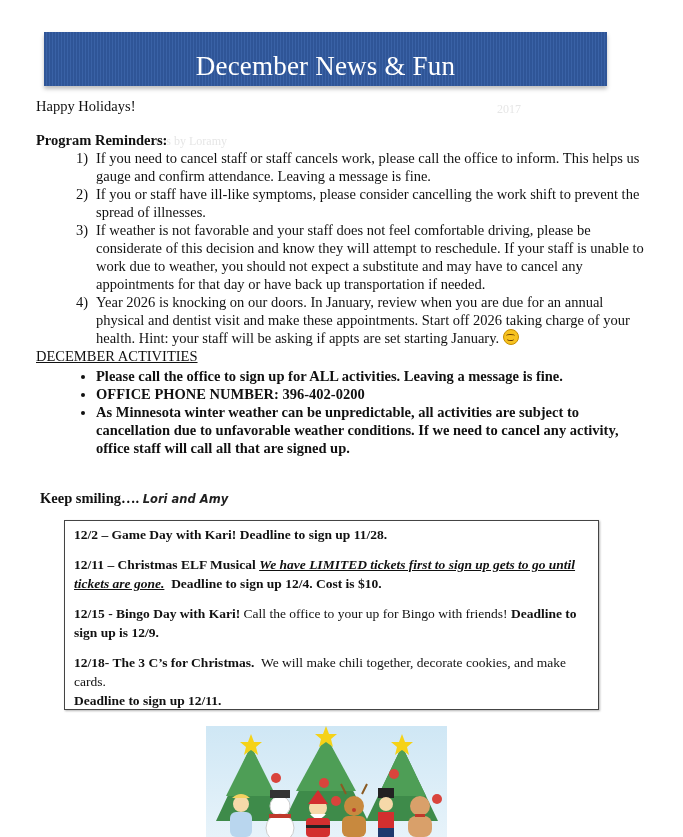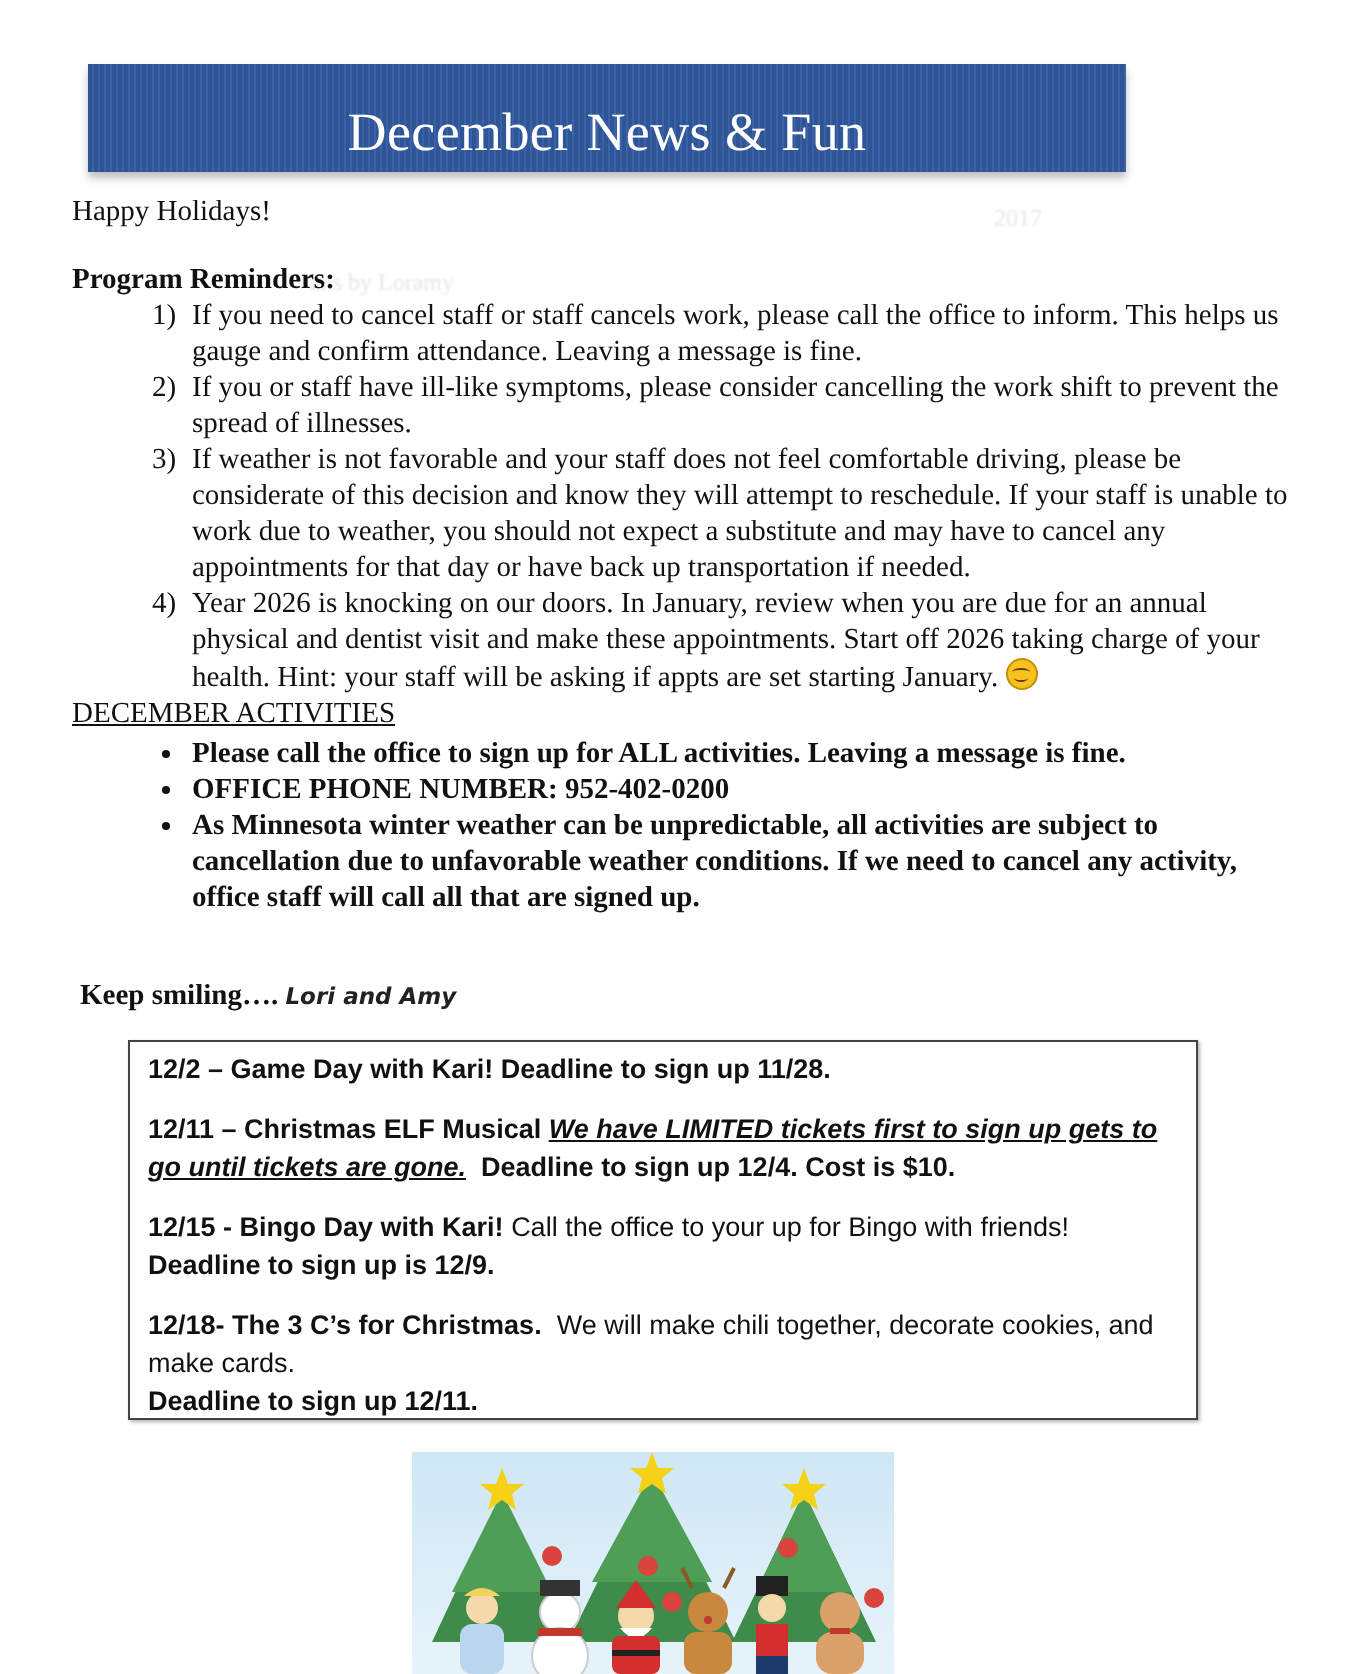--- a/index.html
+++ b/index.html
@@ -2,21 +2,21 @@
 <html><head>
 <meta charset="utf-8">
 <style>
   html, body { margin: 0; padding: 0; background: #ffffff; }
   body {
     width: 683px; height: 837px; overflow: hidden; position: relative;
     font-family: "DejaVu Serif", "Liberation Serif", serif;
     color: #111;
   }
   .banner {
-    position: absolute; left: 44px; top: 32px; width: 519px; height: 54px;
+    position: absolute; left: 44px; top: 32px; width: 563px; height: 54px;
     background: repeating-linear-gradient(90deg, #2f5597 0px, #2f5597 2px, #3a62a6 2px, #3a62a6 3px);
     box-shadow: 0 3px 4px rgba(0,0,0,0.25);
     display: flex; align-items: flex-end; justify-content: center;
   }
   .banner-title {
     color: #fff; font-family: "Liberation Serif", serif; font-size: 27px;
     padding-bottom: 4px; letter-spacing: 0.2px;
   }
   .ghost { position: absolute; color: #e6e6e6; font-size: 12px; font-family: "Liberation Serif", serif; filter: blur(0.6px); }
   .content { position: absolute; left: 36px; top: 97px; width: 610px; font-family: "Liberation Serif", serif; font-size: 14.5px; line-height: 18px; }
@@ -39,21 +39,21 @@
   }
   .smile-icon::after {
     content: ""; position: absolute; left: 3px; top: 7px; width: 7px; height: 3px;
     border-bottom: 1.5px solid #6a3b00; border-radius: 0 0 50% 50%;
   }
   .keep { position: absolute; left: 40px; top: 490px; font-family: "Liberation Serif", serif; font-size: 14.5px; font-weight: bold; }
   .sig { font-family: "DejaVu Sans", sans-serif; font-style: italic; font-size: 11.5px; color: #222; }
   .event-box {
     position: absolute; left: 64px; top: 520px; width: 535px; height: 190px;
     border: 1.5px solid #444; box-shadow: 1px 1px 2px rgba(0,0,0,0.3);
-    font-family: Liberation Sans, sans-serif; font-size: 13.5px; line-height: 19px;
+    font-family: Liberation Serif, serif; font-size: 13.5px; line-height: 19px;
     padding: 4px 10px 0 9px; box-sizing: border-box; overflow: hidden;
   }
   .event { margin: 0 0 11px; }
   .event b { font-weight: bold; }
   .event .u { font-style: italic; font-weight: bold; text-decoration: underline; }
   .picture { position: absolute; left: 206px; top: 726px; width: 241px; height: 111px; overflow: hidden;
     background: linear-gradient(#cfe7f5, #e7f3fa); }
 </style>
 </head>
 <body>
@@ -82,21 +82,21 @@
         <span class="txt">If weather is not favorable and your staff does not feel comfortable driving, please be considerate of this decision and know they will attempt to reschedule. If your staff is unable to work due to weather, you should not expect a substitute and may have to cancel any appointments for that day or have back up transportation if needed.</span>
       </li>
     <li>
         <span class="num">4)</span>
         <span class="txt"><span>Year 2026 is knocking on our doors. In January, review when you are due for an annual physical and dentist visit and make these appointments. Start off 2026 taking charge of your health. Hint: your staff will be asking if appts are set starting January.</span> <span class="smile-icon"></span></span>
       </li>
   </ol>
   <p class="line underline">DECEMBER ACTIVITIES</p>
   <ul class="acts">
     <li>Please call the office to sign up for ALL activities. Leaving a message is fine.</li>
-    <li>OFFICE PHONE NUMBER: 952-402-0200</li>
+    <li>OFFICE PHONE NUMBER: 396-402-0200</li>
     <li>As Minnesota winter weather can be unpredictable, all activities are subject to cancellation due to unfavorable weather conditions. If we need to cancel any activity, office staff will call all that are signed up.</li>
   </ul>
 </div>
 
 <div class="keep">
   <span>Keep smiling….</span>
   <span class="sig">Lori and Amy</span>
 </div>
 
 <div class="event-box">

